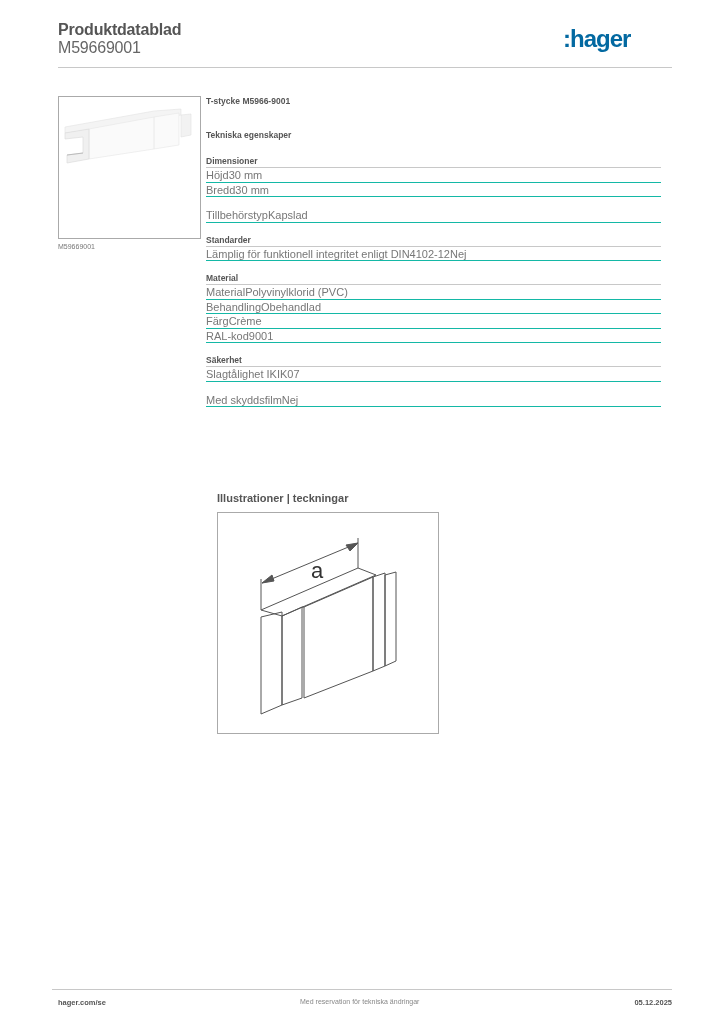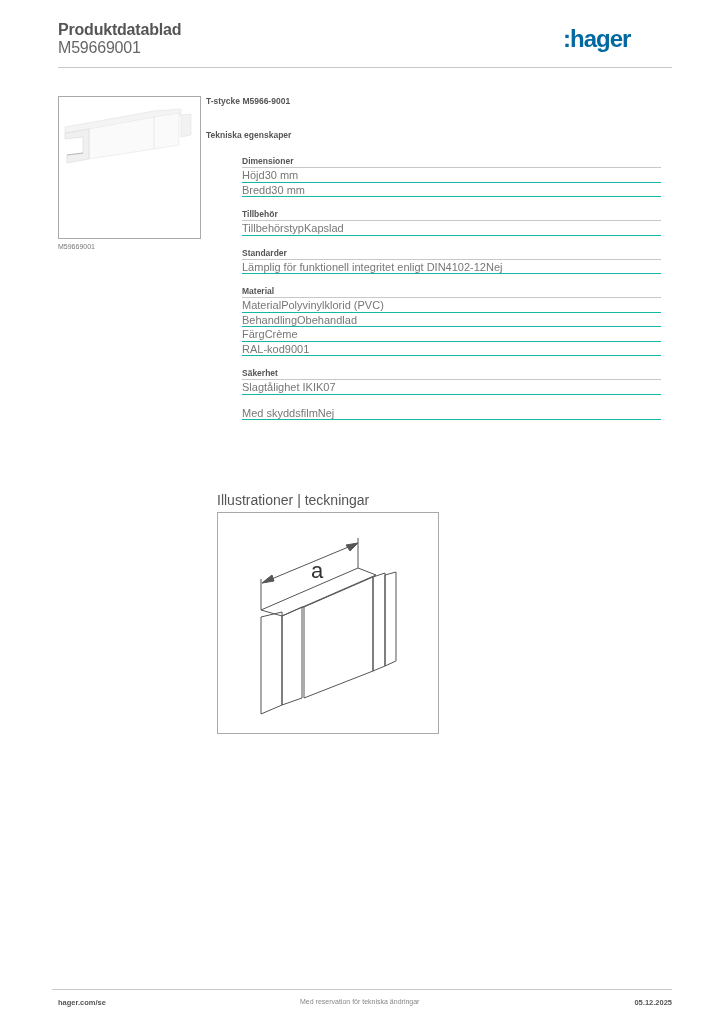--- a/index.html
+++ b/index.html
@@ -11,25 +11,25 @@
   .logo { position: absolute; left: 563px; top: 27px; font-size: 24px; font-weight: bold; color: #0369a1; letter-spacing: -1px; line-height: 1; }
   .header-rule { position: absolute; left: 58px; top: 67px; width: 614px; height: 1px; background: #c8c8c8; }
 
   .product-image { position: absolute; left: 58px; top: 96px; width: 143px; height: 143px; border: 1px solid #aaa; background: #fff; }
   .product-caption { position: absolute; left: 58px; top: 243px; font-size: 7px; color: #777; }
 
   .main { position: absolute; left: 206px; top: 95px; width: 455px; }
   .product-name { font-size: 8.5px; font-weight: bold; color: #555; height: 34px; line-height: 12px; }
   .section-title-top { font-size: 8.5px; font-weight: bold; color: #555; height: 26px; line-height: 12px; }
 
-  .group { margin-bottom: 11px; margin-left: 36px; }
+  .group { margin-bottom: 11px; }
   .group-title { font-size: 8.5px; font-weight: bold; color: #555; height: 13px; line-height: 13px; border-bottom: 1px solid #c8c8c8; }
   .row { display: flex; font-size: 11px; color: #777; height: 14.5px; line-height: 14px; border-bottom: 1px solid #14b8a6; }
 
-  .illus-title { position: absolute; left: 217px; top: 492px; font-size: 14px; font-weight: normal; color: #555; }
+  .illus-title { position: absolute; left: 217px; top: 492px; font-size: 11px; font-weight: bold; color: #555; }
   .illus-box { position: absolute; left: 217px; top: 512px; width: 222px; height: 222px; border: 1px solid #aaa; background: #fff; }
 
   .footer-rule { position: absolute; left: 52px; top: 989px; width: 620px; height: 1px; background: #c8c8c8; }
   .footer-left { position: absolute; left: 58px; top: 998px; font-size: 7.5px; font-weight: bold; color: #555; }
   .footer-center { position: absolute; left: 300px; top: 998px; font-size: 7px; color: #888; }
   .footer-right { position: absolute; right: 52px; top: 998px; font-size: 7.5px; font-weight: bold; color: #555; }
 </style>
 </head>
 <body>
 
@@ -64,21 +64,20 @@
       <span>Höjd</span>
       <span>30 mm</span>
     </div>
     <div class="row">
       <span>Bredd</span>
       <span>30 mm</span>
     </div>
   </div>
 
   <div class="group">
-    <div class="group-title">Tillbehör</div>
     <div class="row">
       <span>Tillbehörstyp</span>
       <span>Kapslad</span>
     </div>
   </div>
 
   <div class="group">
     <div class="group-title">Standarder</div>
     <div class="row">
       <span>Lämplig för funktionell integritet enligt DIN4102-12</span>

